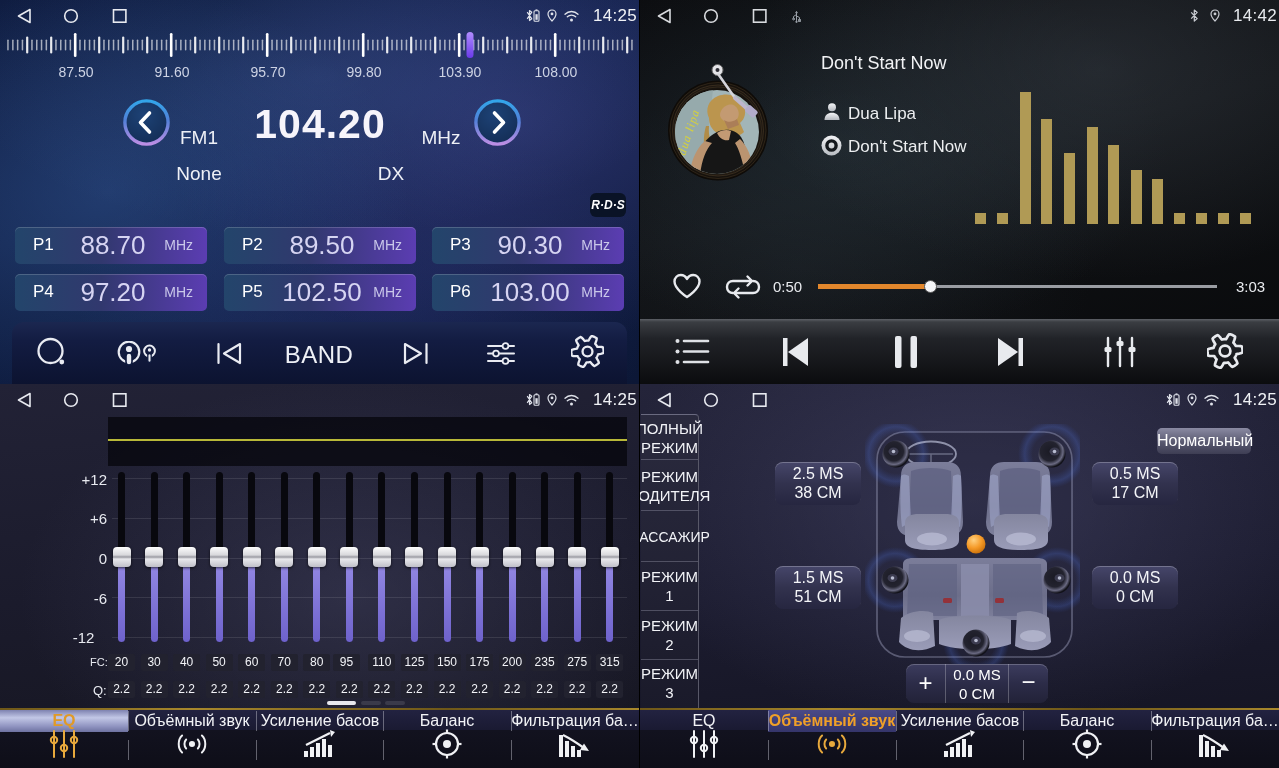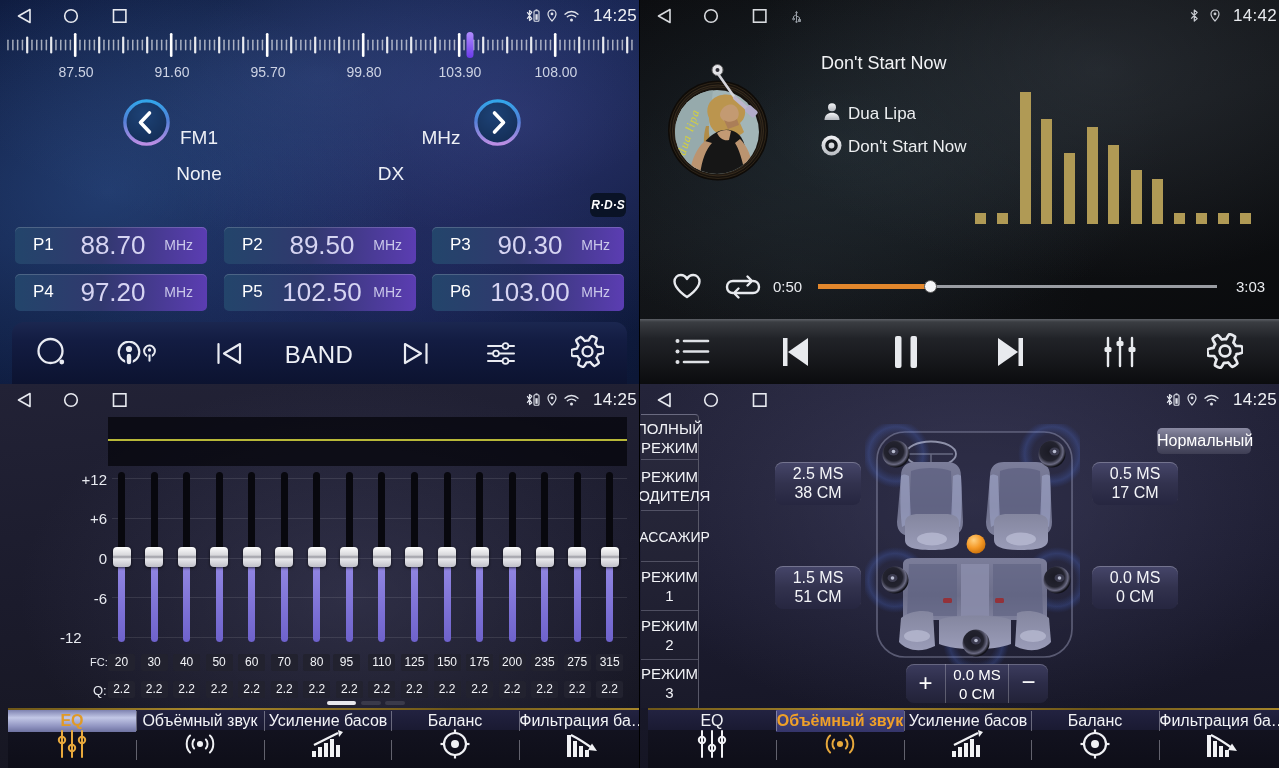--- a/index.html
+++ b/index.html
@@ -34,21 +34,21 @@
 .bandtxt{position:absolute;left:261px;top:19px;width:92px;text-align:center;font-size:24px;color:#eef0f6;letter-spacing:0.5px}
 .trbar{position:absolute;left:0px;top:319px;width:639px;height:65px;background:linear-gradient(180deg,#5d6066 0px,#3a3d42 3px,#212328 30%,#0b0c0e 100%)}
 .menu{position:absolute;background:linear-gradient(180deg,#2a2a3e 0%,#222234 55%,#1a1a2a 100%);border-top:1px solid #6a6a80;border-right:1px solid #585868;border-radius:0 4px 0 0}
 .mi{position:absolute;left:0;width:100%;text-align:center;font-size:15px;line-height:19px;color:#f2f3f7;display:flex;align-items:center;justify-content:center;flex-direction:column}
 .mi.sel{background:linear-gradient(180deg,#8e92be 0%,#c9cdea 20%,#9fa3cc 50%,#787ca8 80%,#8d90ba 100%);color:#ffffff}
 .msep{position:absolute;left:0;width:100%;height:1px;background:rgba(150,150,170,0.4)}
 .eqtrack{position:absolute;top:88px;width:7px;height:170px;border-radius:3.5px;background:#08080e}
 .eqknob{position:absolute;top:163px;width:18px;height:20px;border-radius:4px;background:linear-gradient(180deg,#fdfdfd 0%,#d8d8dc 40%,#9a9aa2 50%,#e8e8ec 60%,#c0c0c8 100%);box-shadow:0 1px 3px rgba(0,0,0,0.7)}
 .eqfill{position:absolute;top:182px;width:7px;height:76px;border-radius:0 0 3.5px 3.5px;background:linear-gradient(180deg,#9186e2,#6e62cc)}
 .fcbox{position:absolute;width:27px;height:17px;background:#22222f;border-radius:2px;color:#f2f3f7;font-size:12px;text-align:center;line-height:17px}
-.tabbar{position:absolute;left:8px;top:324px;width:639px;height:60px;background:linear-gradient(180deg,#232342 0%,#1a1a32 36%,#12121f 37%,#0e0e18 100%)}
+.tabbar{position:absolute;left:0;top:324px;width:639px;height:60px;background:linear-gradient(180deg,#232342 0%,#1a1a32 36%,#12121f 37%,#0e0e18 100%)}
 .tabgold{position:absolute;left:0;top:0px;width:639px;height:2px;background:linear-gradient(90deg,#6e5718,#a8882c 30%,#6e5718 70%,#a8882c)}
 .tab{position:absolute;top:2px;width:128px;height:22px;text-align:center;font-size:16px;line-height:22px;color:#f2f3f6;white-space:nowrap;overflow:hidden}
 .tab.tsel{background:linear-gradient(180deg,#7e82b0 0%,#c2c7e6 35%,#8f93c0 75%,#6e72a0 100%);color:#e09a26;font-weight:bold}
 .tab.tselblue{background:linear-gradient(180deg,#4a4a88,#35356a);color:#f0a028}
 .ticell{position:absolute;top:20px;width:128px;height:32px;display:flex;align-items:center;justify-content:center}
 .tico{width:36px;height:30px}
 .tdiv{position:absolute;width:1px;height:20px;background:rgba(200,200,210,0.45)}
 .vbtn{position:absolute;width:86px;height:43px;border-radius:8px;background:linear-gradient(180deg,#46466a 0%,#32324e 50%,#262640 100%);box-shadow:inset 0 1px 0 rgba(255,255,255,0.25);color:#f4f5f8;font-size:16px;text-align:center;padding-top:2px;line-height:19px}
 .normbtn{position:absolute;left:517px;top:44px;width:94px;height:26px;border-radius:5px;background:linear-gradient(180deg,#8a8aa2 0%,#55556c 60%,#3e3e54 100%);color:#fff;font-size:16px;text-align:center;line-height:26px}
 .stepper{position:absolute;left:266px;top:280px;width:142px;height:39px;border-radius:8px;background:linear-gradient(180deg,#3c3c5e 0%,#2c2c48 50%,#222238 100%);box-shadow:inset 0 1px 0 rgba(255,255,255,0.22);display:flex;color:#fff}
@@ -253,20 +253,21 @@
           <stop offset="0" stop-color="#1d4276"></stop>
           <stop offset="1" stop-color="#122a50"></stop>
         </radialGradient>
       </defs>
 <circle r="21.6" fill="url(#rf497)" stroke="url(#rb497)" stroke-width="3.4"></circle>
 <g fill="none" stroke="#ffffff" stroke-width="3.6" stroke-linecap="round" stroke-linejoin="round">
         <path d="M-3 -9.5 L6 0 L-3 9.5"></path>
       </g>
 </svg>
 <div class="t19" style="left:168px;top:127px;width:62px;text-align:center">FM1</div>
+<div class="bigfreq">104.20</div>
 <div class="t19" style="left:410px;top:127px;width:62px;text-align:center">MHz</div>
 <div class="t19" style="left:168px;top:163px;width:62px;text-align:center">None</div>
 <div class="t19" style="left:360px;top:163px;width:62px;text-align:center">DX</div>
 <div class="rds">R·D·S</div>
 <div class="preset" style="left:15px;top:227px">
       <span class="pl">P1</span>
       <span class="pf">88.70</span>
       <span class="pm">MHz</span>
     </div>
 <div class="preset" style="left:224px;top:227px">
@@ -509,21 +510,21 @@
 <path d="M3.3 6.8 C5.7 4.5 9.3 4.5 11.7 6.8" fill="none" stroke="#dfe2ea" stroke-width="1.3" stroke-linecap="round"></path>
 <circle cx="7.5" cy="10" r="1.5" fill="#dfe2ea"></circle>
 </svg>
 <div class="time" style="left:593px;top:6px">14:25</div>
 <div style="position:absolute;left:108px;top:33px;width:519px;height:49px;background:rgba(4,4,10,0.72)"></div>
 <div style="position:absolute;left:108px;top:55px;width:519px;height:2px;background:#b8b838"></div>
 <div style="position:absolute;left:60px;top:87px;width:47px;text-align:right;font-size:15px;color:#e8eaf0">+12</div>
 <div style="position:absolute;left:60px;top:126px;width:47px;text-align:right;font-size:15px;color:#e8eaf0">+6</div>
 <div style="position:absolute;left:60px;top:166px;width:47px;text-align:right;font-size:15px;color:#e8eaf0">0</div>
 <div style="position:absolute;left:60px;top:206px;width:47px;text-align:right;font-size:15px;color:#e8eaf0">-6</div>
-<div style="position:absolute;left:60px;top:245px;width:47px;text-align:left;font-size:15px;color:#e8eaf0">-12</div>
+<div style="position:absolute;left:60px;top:245px;width:47px;text-align:center;font-size:15px;color:#e8eaf0">-12</div>
 <div style="position:absolute;left:112px;top:94px;width:515px;height:1px;background:rgba(255,255,255,0.1)"></div>
 <div style="position:absolute;left:112px;top:134px;width:515px;height:1px;background:rgba(255,255,255,0.1)"></div>
 <div style="position:absolute;left:112px;top:174px;width:515px;height:1px;background:rgba(255,255,255,0.1)"></div>
 <div style="position:absolute;left:112px;top:213px;width:515px;height:1px;background:rgba(255,255,255,0.1)"></div>
 <div style="position:absolute;left:112px;top:253px;width:515px;height:1px;background:rgba(255,255,255,0.1)"></div>
 <div class="eqtrack" style="left:118.0px"></div>
 <div class="eqfill" style="left:118.0px"></div>
 <div class="eqknob" style="left:112.5px"></div>
 <div class="fcbox" style="left:108.0px;top:270px">20</div>
 <div class="fcbox" style="left:108.0px;top:297px">2.2</div>

